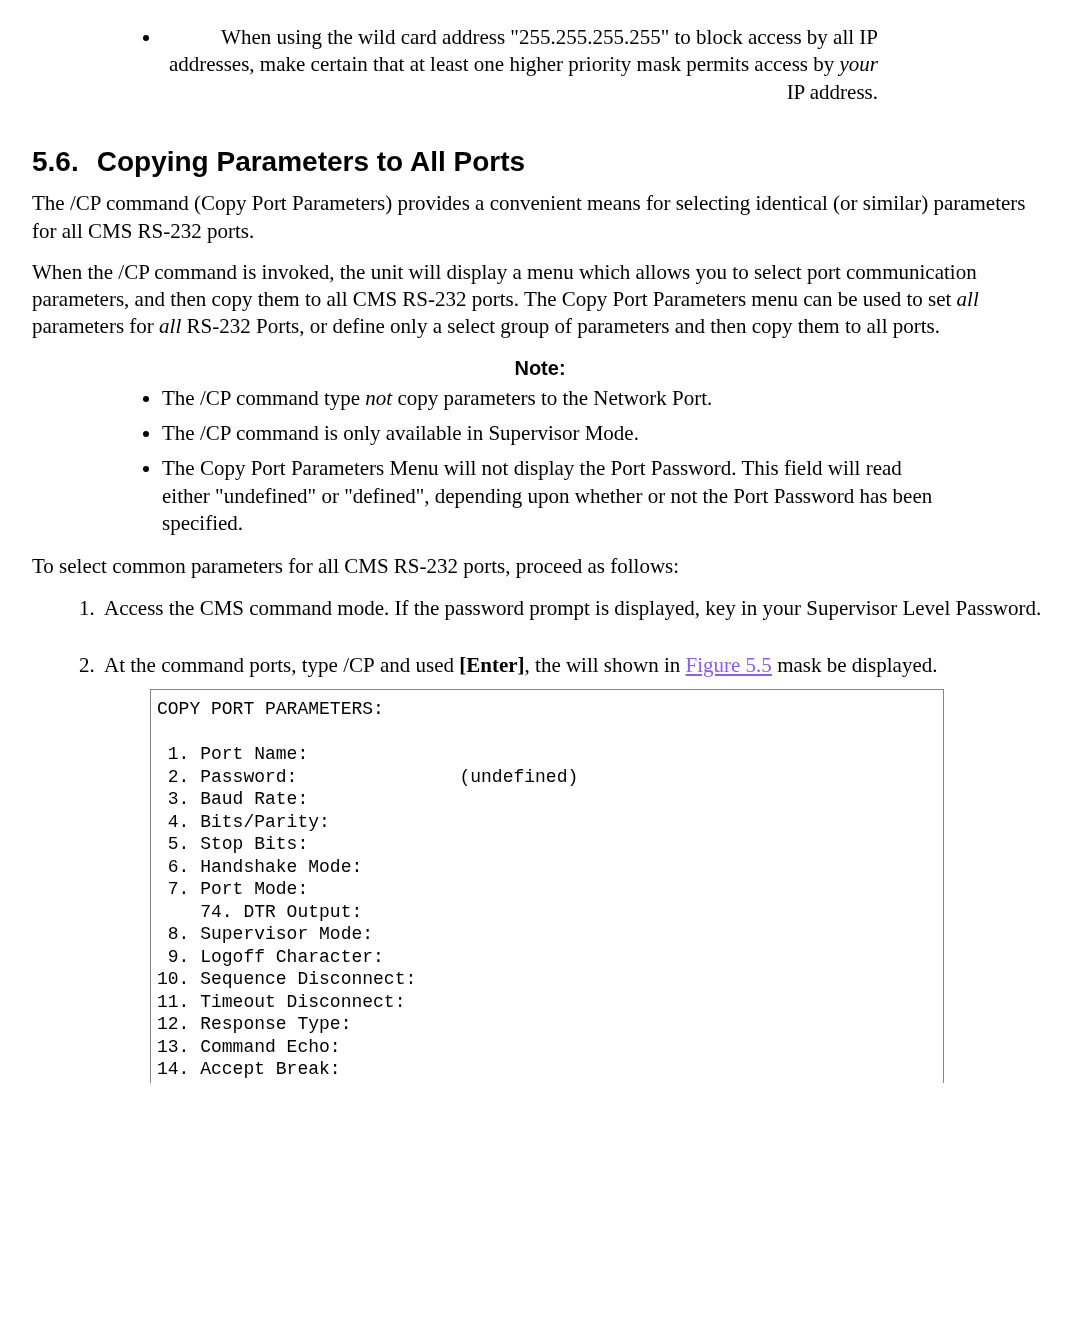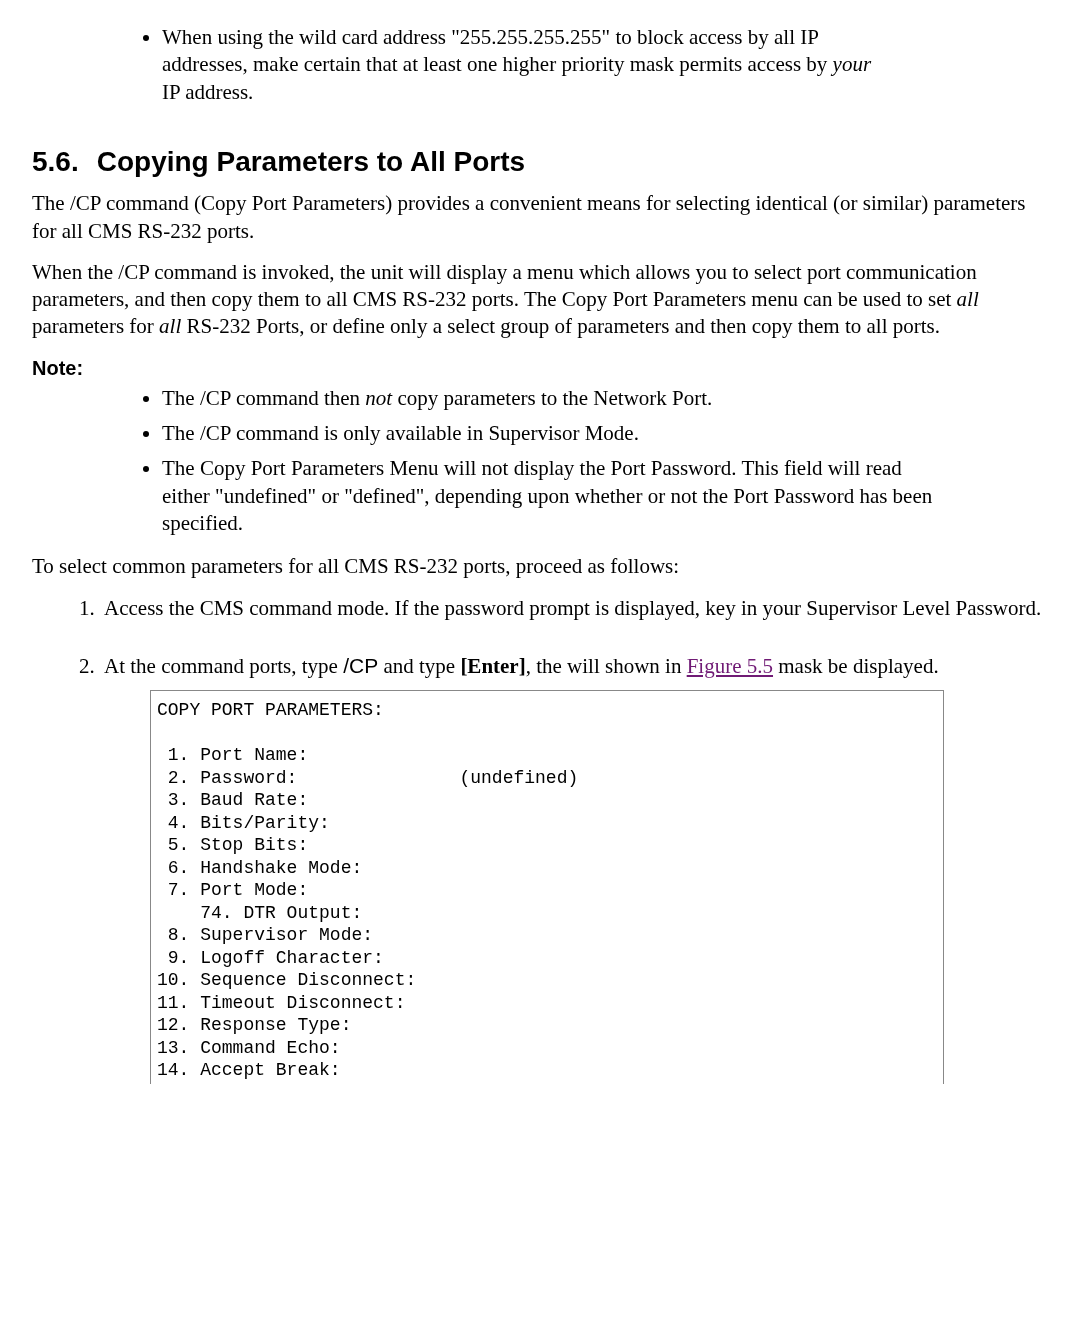--- a/index.html
+++ b/index.html
@@ -7,62 +7,64 @@
     font-size: 21px;
     line-height: 1.3;
     margin: 0;
     padding: 24px 32px;
     color: #000;
   }
   ul.top-bullet {
     list-style-type: disc;
     margin: 0 0 30px 0;
     padding-left: 130px;
+    text-align: right;
   }
   ul.top-bullet li {
     margin-bottom: 8px;
     padding-right: 170px;
   }
   h2.section-heading {
     font-family: Arial, Helvetica, sans-serif;
     font-weight: bold;
     font-size: 28px;
     margin: 38px 0 10px 0;
   }
   h2.section-heading .num { margin-right: 18px; }
   p.body {
     margin: 10px 0 14px 0;
   }
   .note-heading {
     font-family: Arial, Helvetica, sans-serif;
     font-weight: bold;
     font-size: 20px;
+    text-align: center;
     margin: 14px 0 4px 0;
   }
   ul.note-list {
     list-style-type: disc;
     margin: 0 0 16px 0;
     padding-left: 130px;
   }
   ul.note-list li {
     margin-bottom: 8px;
     padding-right: 110px;
   }
   ol.steps {
     margin: 6px 0 14px 0;
     padding-left: 68px;
   }
   ol.steps > li {
     margin-bottom: 30px;
     padding-left: 4px;
   }
-  .code { font-family: Liberation Sans, sans-serif; margin-top: 28px; }
+  .code { font-family: Liberation Serif, serif; margin-top: 28px; }
   .ital { font-style: italic; }
   .bold { font-weight: bold; }
-  a.figlink { color: #701a75; text-decoration: underline; }
+  a.figlink { color: #8b5cf6; text-decoration: underline; }
   pre.terminal {
     font-family: "Courier New", Courier, monospace;
     font-size: 18px;
     line-height: 1.25;
     border: 1px solid #888;
     border-bottom: none;
     padding: 8px 11px 2px 6px;
     margin: 10px 0 0 46px;
     white-space: pre;
     width: 775px;
@@ -85,32 +87,32 @@
 <p class="body">The /CP command (Copy Port Parameters) provides a convenient means for selecting identical (or similar) parameters for all CMS RS-232 ports.</p>
 
 <p class="body">
   <span>When the /CP command is invoked, the unit will display a menu which allows you to select port communication parameters, and then copy them to all CMS RS-232 ports. The Copy Port Parameters menu can be used to set </span><span class="ital">all</span><span> parameters for </span><span class="ital">all</span><span> RS-232 Ports, or define only a select group of parameters and then copy them to all ports.</span>
 </p>
 
 <div class="note-heading">Note:</div>
 
 <ul class="note-list">
   <li>
-    <span>The /CP command then </span><span class="ital">not</span><span> copy parameters to the Network Port.</span>
+    <span>The /CP command type </span><span class="ital">not</span><span> copy parameters to the Network Port.</span>
   </li>
   <li>The /CP command is only available in Supervisor Mode.</li>
   <li>The Copy Port Parameters Menu will not display the Port Password. This field will read either "undefined" or "defined", depending upon whether or not the Port Password has been specified.</li>
 </ul>
 
 <p class="body">To select common parameters for all CMS RS-232 ports, proceed as follows:</p>
 
 <ol class="steps">
   <li>Access the CMS command mode. If the password prompt is displayed, key in your Supervisor Level Password.</li>
   <li>
-    <span>At the command ports, type </span><span class="code">/CP</span><span> and type </span><span class="bold">[Enter]</span><span>, the will shown in </span><a href="#" class="figlink">Figure 5.5</a><span> mask be displayed.</span>
+    <span>At the command ports, type </span><span class="code">/CP</span><span> and used </span><span class="bold">[Enter]</span><span>, the will shown in </span><a href="#" class="figlink">Figure 5.5</a><span> mask be displayed.</span>
 
     <pre class="terminal">COPY PORT PARAMETERS:
 
  1. Port Name:
  2. Password:               (undefined)
  3. Baud Rate:
  4. Bits/Parity:
  5. Stop Bits:
  6. Handshake Mode:
  7. Port Mode:

